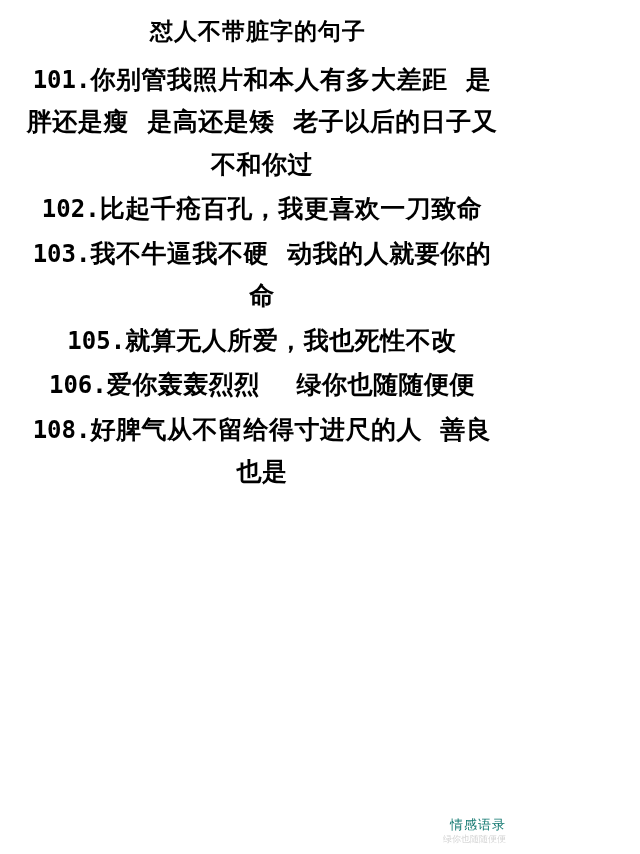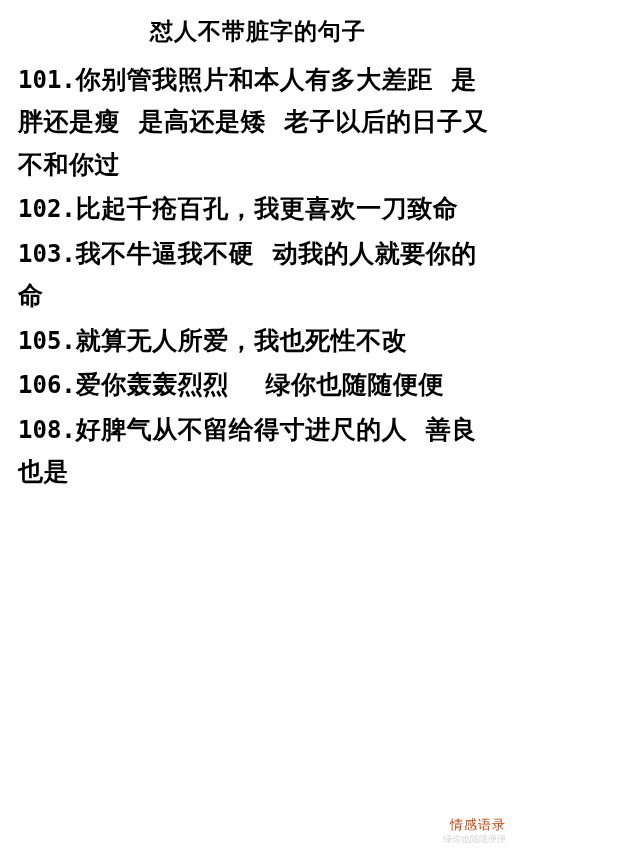--- a/index.html
+++ b/index.html
@@ -33,21 +33,22 @@
   .lines {
     display: block;
   }
   .line {
     font-size: 25px;
     font-weight: 700;
     line-height: 1.70;
     letter-spacing: 0.5px;
     white-space: pre-wrap;
     word-break: break-all;
-    margin: 0 0 2px 0;
+    margin: 0 0 2px 8px;
+    text-align: center;
   }
   .line .num {
     font-family: "DejaVu Sans Mono", "Liberation Mono", monospace;
     font-weight: 700;
     font-size: 24px;
     letter-spacing: 0px;
   }
   .watermark {
     position: absolute;
     right: 10px;
@@ -55,21 +56,21 @@
     text-align: right;
     color: #c9c9c9;
     font-size: 10px;
     line-height: 1.3;
     user-select: none;
   }
   .watermark .wm-logo {
     display: block;
     font-size: 13px;
     letter-spacing: 1px;
-    color: #c2410c;
+    color: #0f766e;
   }
   .watermark .wm-text {
     display: block;
     font-size: 9px;
     color: #d4d4d4;
   }
 </style>
 </head>
 <body>
 

